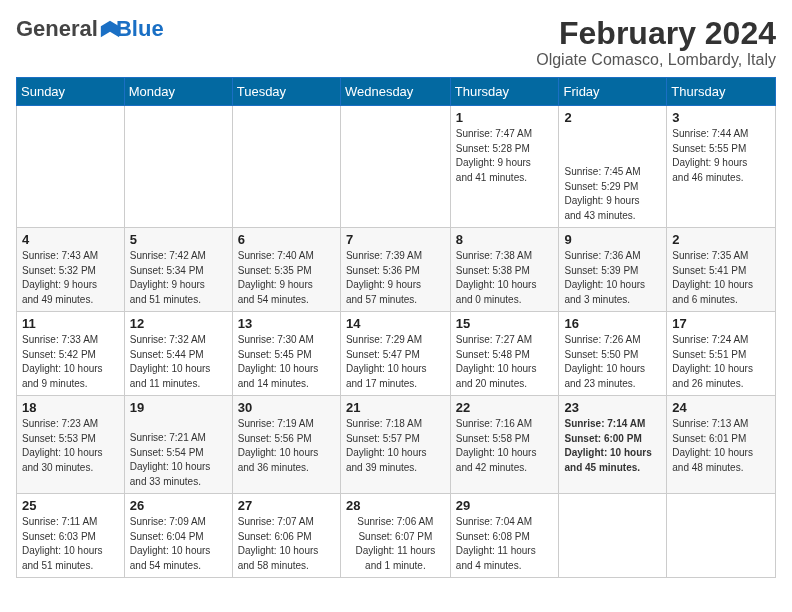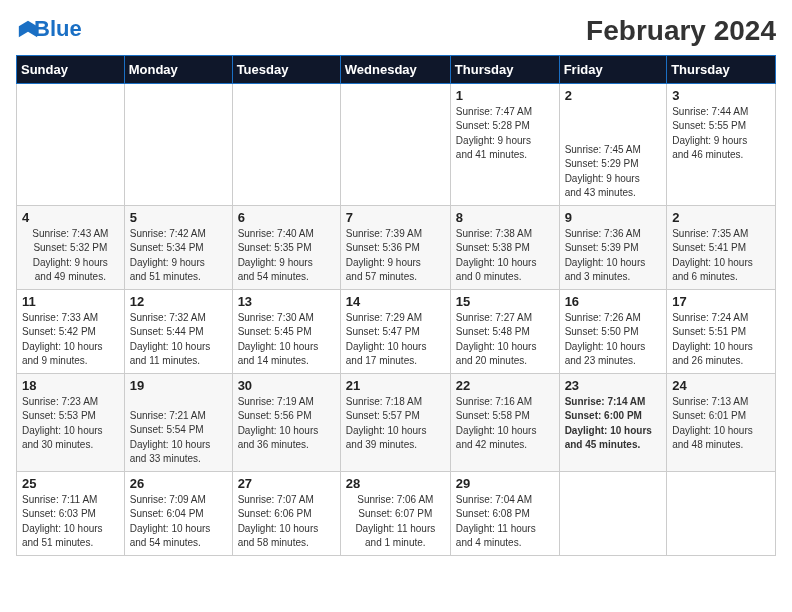--- a/index.html
+++ b/index.html
@@ -35,39 +35,39 @@
       width: 16px;
       height: 20px;
       margin: 0 1px;
       position: relative;
     }
     .logo-icon svg { width: 22px; height: 22px; }
     .title-area {
       text-align: right;
     }
     .month-title {
-      font-size: 28px;
+      font-size: 32px;
       font-weight: bold;
       color: #333;
       line-height: 1.1;
     }
     .location-title {
       font-size: 16px;
       color: #555;
     }
     .calendar {
       width: 100%;
       border-collapse: collapse;
       border: 1px solid #ccc;
     }
     .calendar th {
-      background: #0f172a;
+      background: #0369a1;
       color: #fff;
       font-size: 13px;
-      font-weight: bold;
+      font-weight: normal;
       padding: 6px 4px;
       text-align: left;
       border: 1px solid #1a6fc4;
     }
     .calendar td {
       vertical-align: top;
       border: 1px solid #ccc;
       padding: 4px 5px;
       width: 113px;
       min-height: 80px;
@@ -92,30 +92,32 @@
     }
     .empty { background: #fff !important; }
     .row-alt td { background: #f0f0f0; }
   </style>
 </head>
 <body>
 
 <div class="header-area">
   <div class="logo">
     <div class="logo-text">
+      <span class="logo-general">General</span>
       <span class="logo-icon">
         <svg viewBox="0 0 24 24" xmlns="http://www.w3.org/2000/svg">
           <polygon points="12,2 22,8 22,20 12,14 2,20 2,8" fill="#1a6fc4"></polygon>
         </svg>
       </span>
       <span class="logo-blue">Blue</span>
     </div>
   </div>
   <div class="title-area">
     <div class="month-title">February 2024</div>
+    <div class="location-title">Olgiate Comasco, Lombardy, Italy</div>
   </div>
 </div>
 
 <table class="calendar">
   <thead>
     <tr id="col-headers">
         <th>Sunday</th>
         <th>Monday</th>
         <th>Tuesday</th>
         <th>Wednesday</th>
@@ -148,21 +150,21 @@
           <div class="day-number">3</div>
           <div class="day-info" style="white-space: pre-line;">Sunrise: 7:44 AM
 Sunset: 5:55 PM
 Daylight: 9 hours
 and 46 minutes.</div>
         </td>
       </tr>
       <tr class="row-alt">
         <td>
           <div class="day-number">4</div>
-          <div class="day-info" style="white-space: pre-line; text-align: center;">Sunrise: 7:43 AM
+          <div class="day-info" style="white-space: pre-line;">Sunrise: 7:43 AM
 Sunset: 5:32 PM
 Daylight: 9 hours
 and 49 minutes.</div>
         </td>
         <td>
           <div class="day-number">5</div>
           <div class="day-info" style="white-space: pre-line;">Sunrise: 7:42 AM
 Sunset: 5:34 PM
 Daylight: 9 hours
 and 51 minutes.</div>

